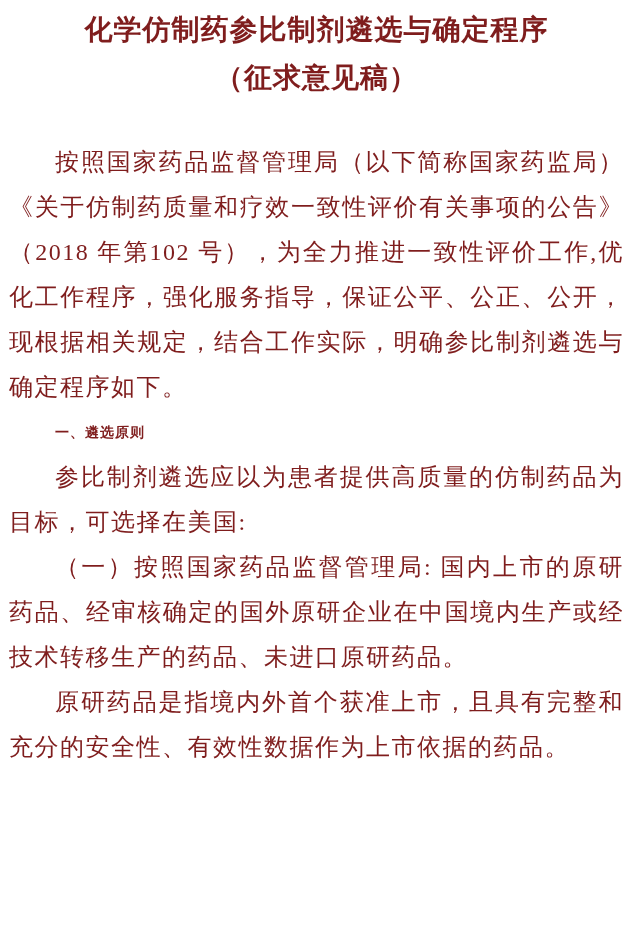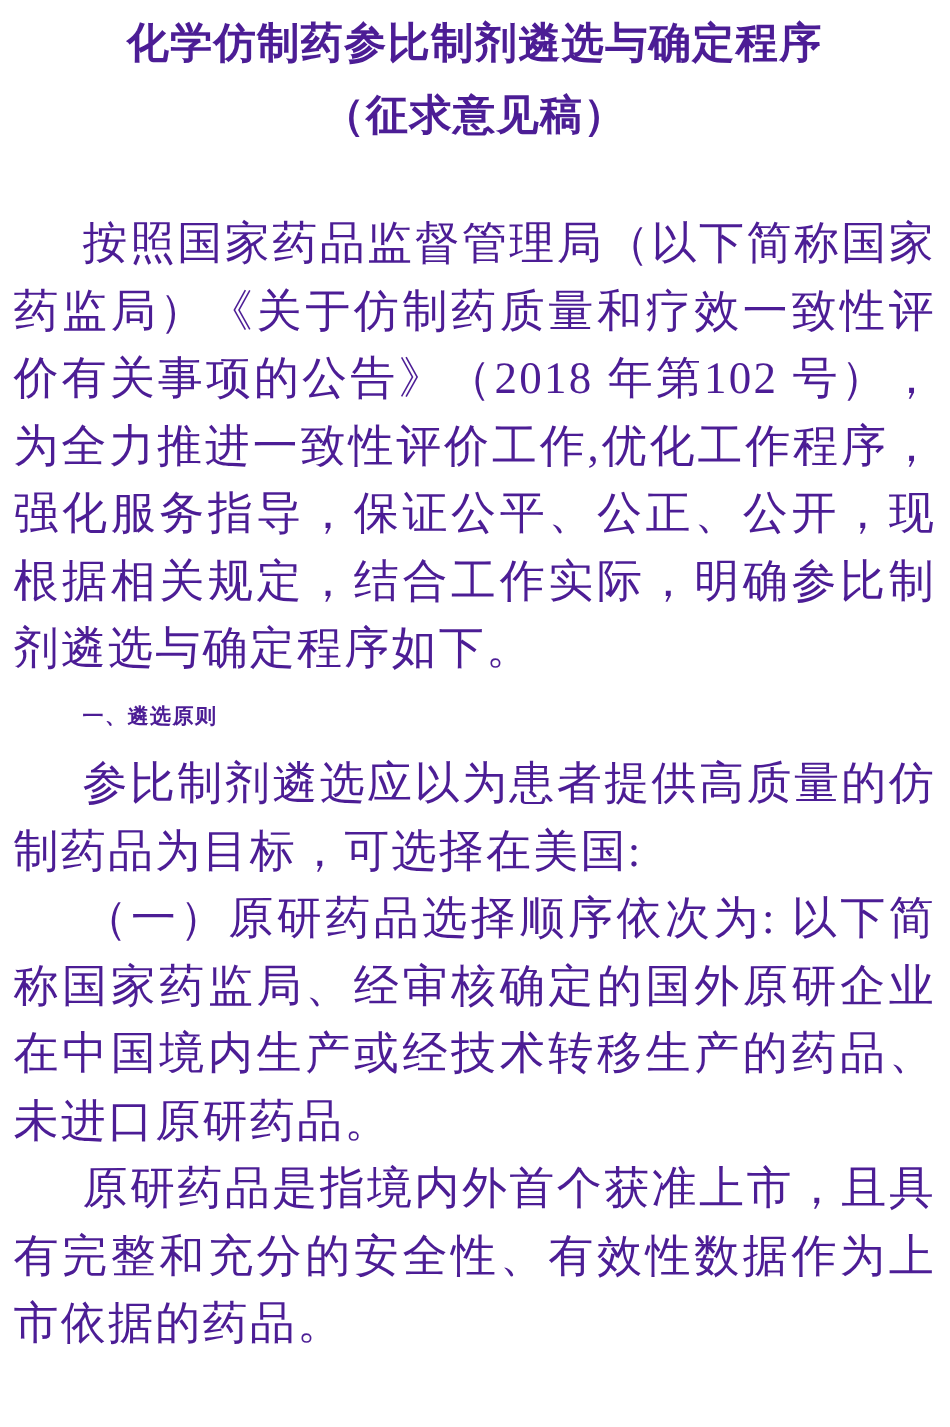--- a/index.html
+++ b/index.html
@@ -5,21 +5,21 @@
   html, body {
     margin: 0;
     padding: 0;
     background: #ffffff;
   }
   .page {
     position: relative;
     width: 633px;
     height: 951px;
     background: #ffffff;
-    color: #4c1d95;
+    color: #7f1d1d;
     box-sizing: border-box;
     padding: 6px 9px 0 9px;
     overflow: hidden;
     font-family: "Liberation Serif", "DejaVu Serif", serif;
   }
   .title {
     margin: 0;
     font-size: 28px;
     font-weight: bold;
     line-height: 48px;
@@ -34,21 +34,21 @@
     line-height: 48px;
     text-align: center;
     letter-spacing: 1px;
     font-family: "Liberation Serif", "DejaVu Serif", serif;
   }
   .content {
     margin-top: 38px;
   }
   p.body-para {
     margin: 0;
-    font-size: 30px;
+    font-size: 24px;
     line-height: 45px;
     letter-spacing: 1.5px;
     text-align: justify;
     text-indent: 46px;
     font-family: "Liberation Serif", "DejaVu Serif", serif;
   }
   p.heading-para {
     margin: 0;
     font-size: 14px;
     line-height: 45px;
@@ -62,16 +62,16 @@
 </head>
 <body>
 
 <div class="page">
   <h1 class="title">化学仿制药参比制剂遴选与确定程序</h1>
   <h2 class="subtitle">（征求意见稿）</h2>
   <div class="content" id="content">
       <p class="body-para">按照国家药品监督管理局（以下简称国家药监局）《关于仿制药质量和疗效一致性评价有关事项的公告》（2018 年第102 号），为全力推进一致性评价工作,优化工作程序，强化服务指导，保证公平、公正、公开，现根据相关规定，结合工作实际，明确参比制剂遴选与确定程序如下。</p>
       <p class="heading-para">一、遴选原则</p>
       <p class="body-para">参比制剂遴选应以为患者提供高质量的仿制药品为目标，可选择在美国:</p>
-      <p class="body-para">（一）原研药品选择顺序依次为: 以下简称国家药监局、经审核确定的国外原研企业在中国境内生产或经技术转移生产的药品、未进口原研药品。</p>
+      <p class="body-para">（一）按照国家药品监督管理局: 国内上市的原研药品、经审核确定的国外原研企业在中国境内生产或经技术转移生产的药品、未进口原研药品。</p>
       <p class="body-para">原研药品是指境内外首个获准上市，且具有完整和充分的安全性、有效性数据作为上市依据的药品。</p>
     </div>
 </div>
 
 </body></html>

